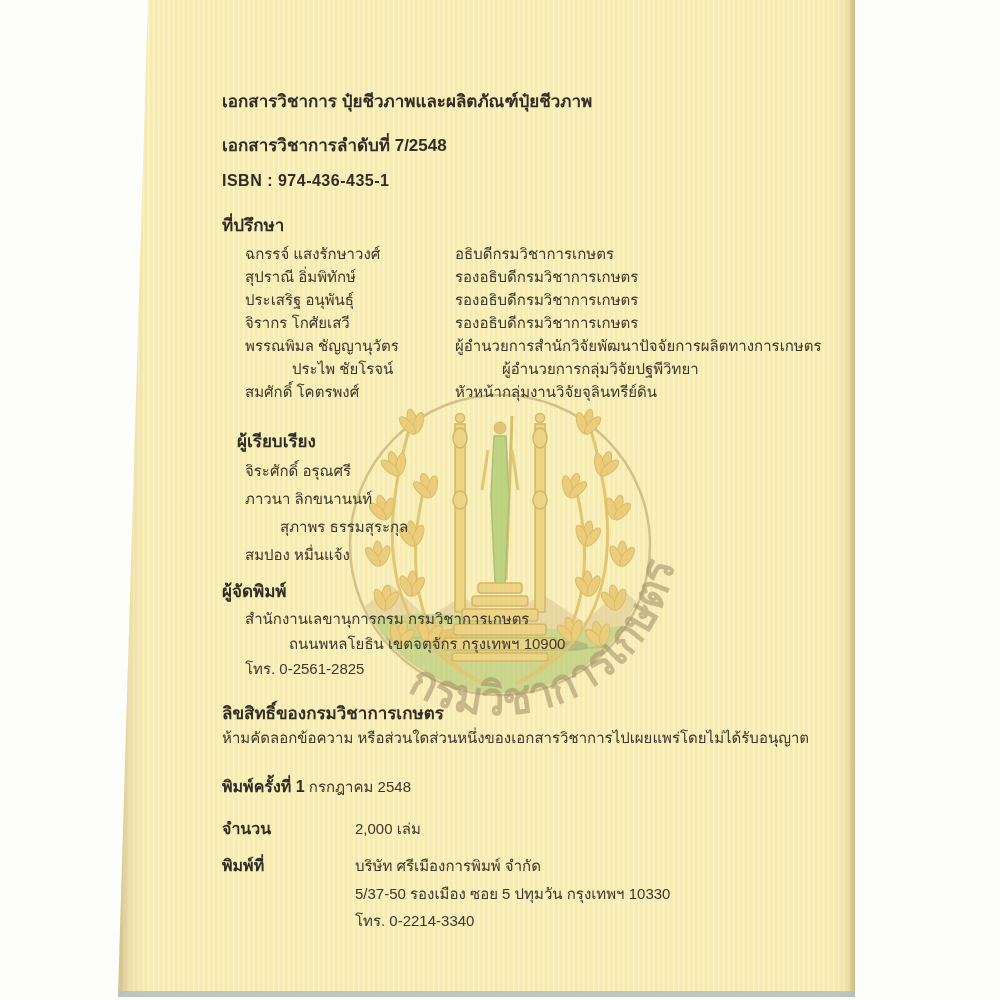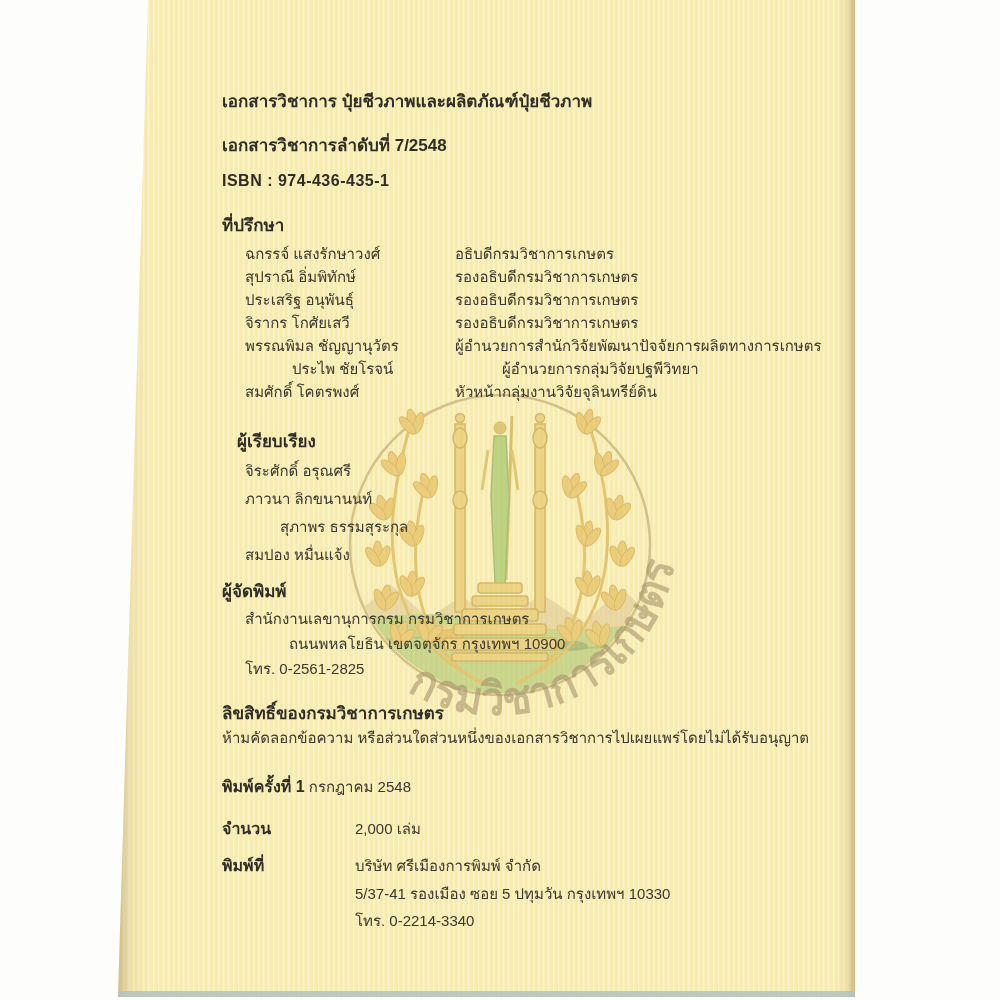--- a/index.html
+++ b/index.html
@@ -153,17 +153,17 @@
       <span style="">กรกฎาคม 2548</span>
     </div>
     <div class="t lblrow" style="left:104px;top:818px;">
       <span class="lbl">จำนวน</span>
       <span>2,000 เล่ม</span>
     </div>
     <div class="t lblrow" style="left:104px;top:855px;">
       <span class="lbl">พิมพ์ที่</span>
       <span>บริษัท ศรีเมืองการพิมพ์ จำกัด</span>
     </div>
-    <div class="t" style="left:237px;top:883px;">5/37-41 รองเมือง ซอย 5 ปทุมวัน กรุงเทพฯ 10330</div>
+    <div class="t" style="left:237px;top:883px;">5/37-50 รองเมือง ซอย 5 ปทุมวัน กรุงเทพฯ 10330</div>
     <div class="t" style="left:237px;top:910px;">โทร. 0-2214-3340</div>
 
   </div>
 </div>
 
 </body></html>

